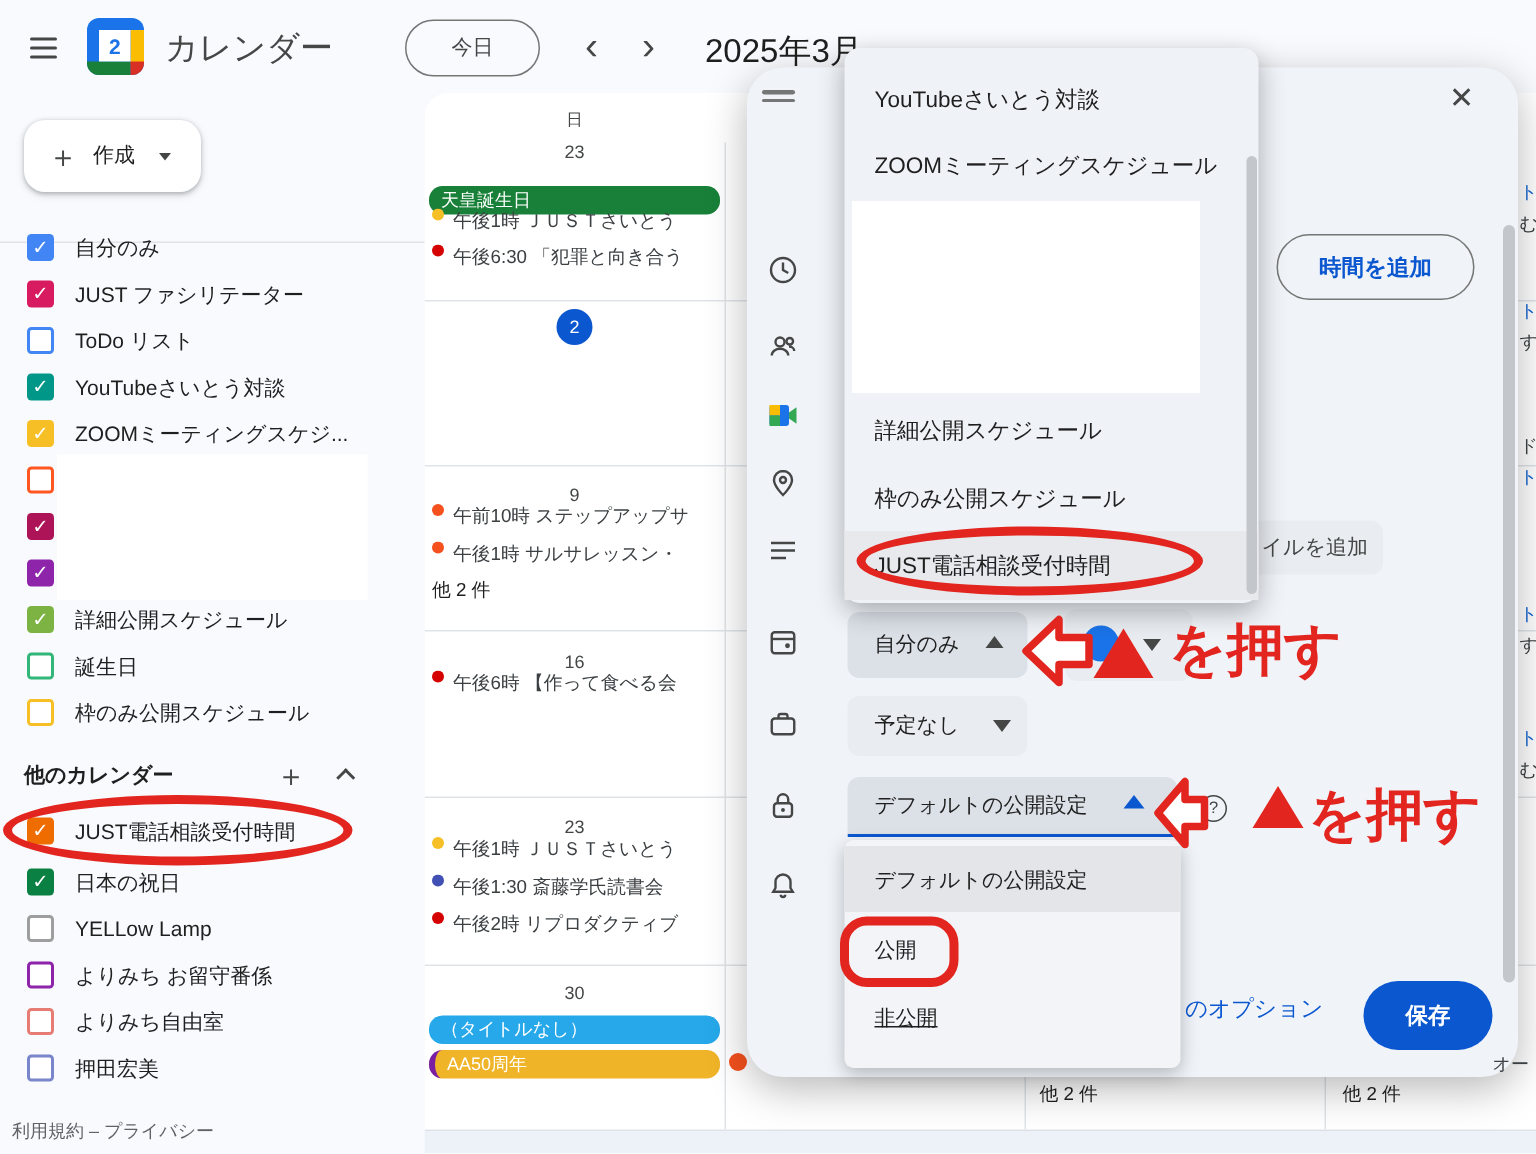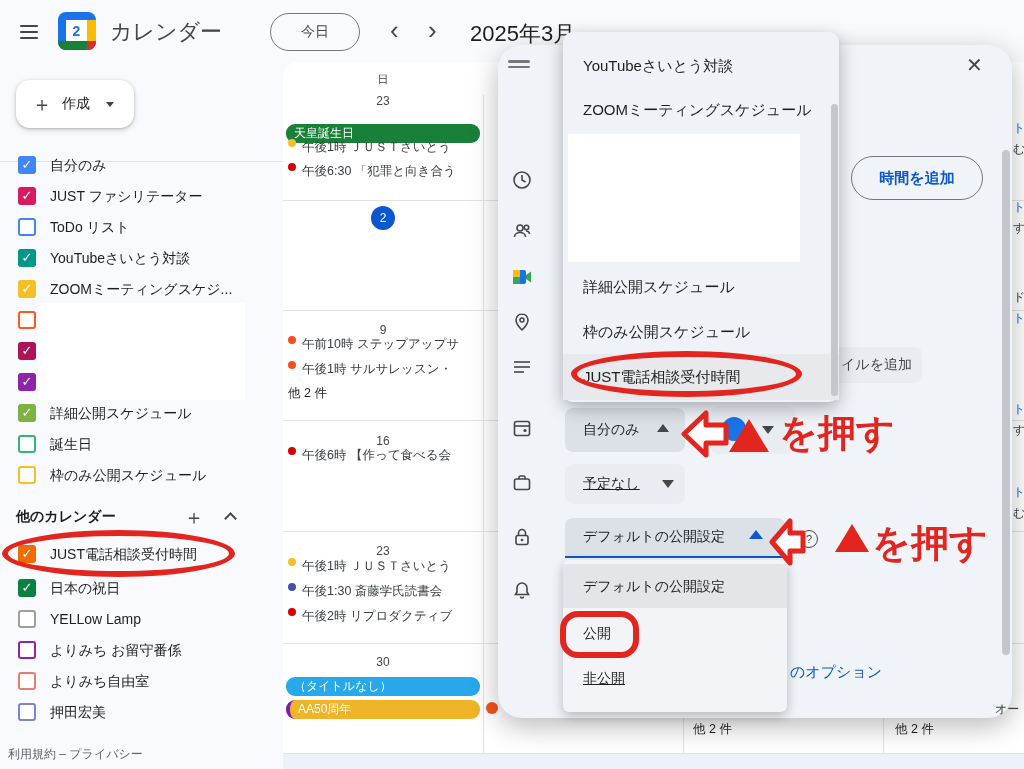--- a/index.html
+++ b/index.html
@@ -51,21 +51,21 @@
   .bottom-strip{left:283px;top:754px;width:741px;height:15px;background:#edf2f8;}
   
   #dialog{left:498px;top:45px;width:514px;height:673px;background:#f0f4f9;border-radius:24px;
     box-shadow:0 8px 28px rgba(0,0,0,.28);z-index:5;}
   .drag-bar{width:22px;height:2.5px;background:#747775;border-radius:2px;margin:3px 0;}
   .close-x{font-size:20px;color:#444746;}
   .pill-btn{border:1px solid #747775;border-radius:22px;display:flex;align-items:center;justify-content:center;
     color:#0b57d0;font-size:15px;font-weight:bold;background:transparent;}
   .field{border-radius:8px;display:flex;align-items:center;font-size:14px;color:#1f1f1f;}
   .f-dark{background:#dce1e8;}
-  .f-light{background:#e9edf2;text-decoration:underline;}
+  .f-light{background:#e9edf2;}
   .caret-up{width:0;height:0;border-left:6px solid transparent;border-right:6px solid transparent;border-bottom:8px solid #444746;}
   .caret-dn{width:0;height:0;border-left:6px solid transparent;border-right:6px solid transparent;border-top:8px solid #444746;}
   .caret-up-blue{width:0;height:0;border-left:7px solid transparent;border-right:7px solid transparent;border-bottom:9px solid #0b57d0;}
   .help-circ{width:18px;height:18px;border:1.5px solid #444746;border-radius:50%;
     display:flex;align-items:center;justify-content:center;font-size:11px;color:#444746;}
   .save-btn{background:#0b57d0;border-radius:23px;color:#fff;font-size:15px;font-weight:bold;
     display:flex;align-items:center;justify-content:center;}
   .link-blue{color:#0b57d0;font-size:15px;white-space:nowrap;}
   .scroll-thumb{background:#c3c6ca;border-radius:4px;}
   
@@ -365,20 +365,21 @@
   <div class="abs help-circ" style="left:800px;top:530px;z-index:5;">?</div>
 
   <div id="vismenu" class="abs">
       <div class="vm-highlight"></div>
       <div class="vm-item" style="top: 18px;">デフォルトの公開設定</div>
       <div class="vm-item" style="top: 65px;">公開</div>
       <div class="vm-item" style="top: 110px; text-decoration: underline;">非公開</div>
     </div>
 
   <div class="abs link-blue" style="left:790px;top:663px;z-index:5;">のオプション</div>
+  <div class="abs save-btn" style="left:909px;top:654px;width:86px;height:46px;z-index:5;">保存</div>
   <div class="abs scroll-thumb" style="left:1002px;top:150px;width:8px;height:505px;z-index:5;"></div>
 
   <div id="dropdown" class="abs"></div>
   <div class="abs" style="left:568px;top:134px;width:232px;height:128px;background:#fff;z-index:8;"></div>
   <div id="dd-items" class="abs">
       <div class="dd-item" style="left: 583px; top: 57px; z-index: 9;">YouTubeさいとう対談</div>
       <div class="dd-item" style="left: 583px; top: 101px; z-index: 9;">ZOOMミーティングスケジュール</div>
       <div class="dd-item" style="left: 583px; top: 278px; z-index: 9;">詳細公開スケジュール</div>
       <div class="dd-item" style="left: 583px; top: 323px; z-index: 9;">枠のみ公開スケジュール</div>
       <div class="dd-highlight" style="left: 563px; top: 354px; z-index: 8;"></div>

